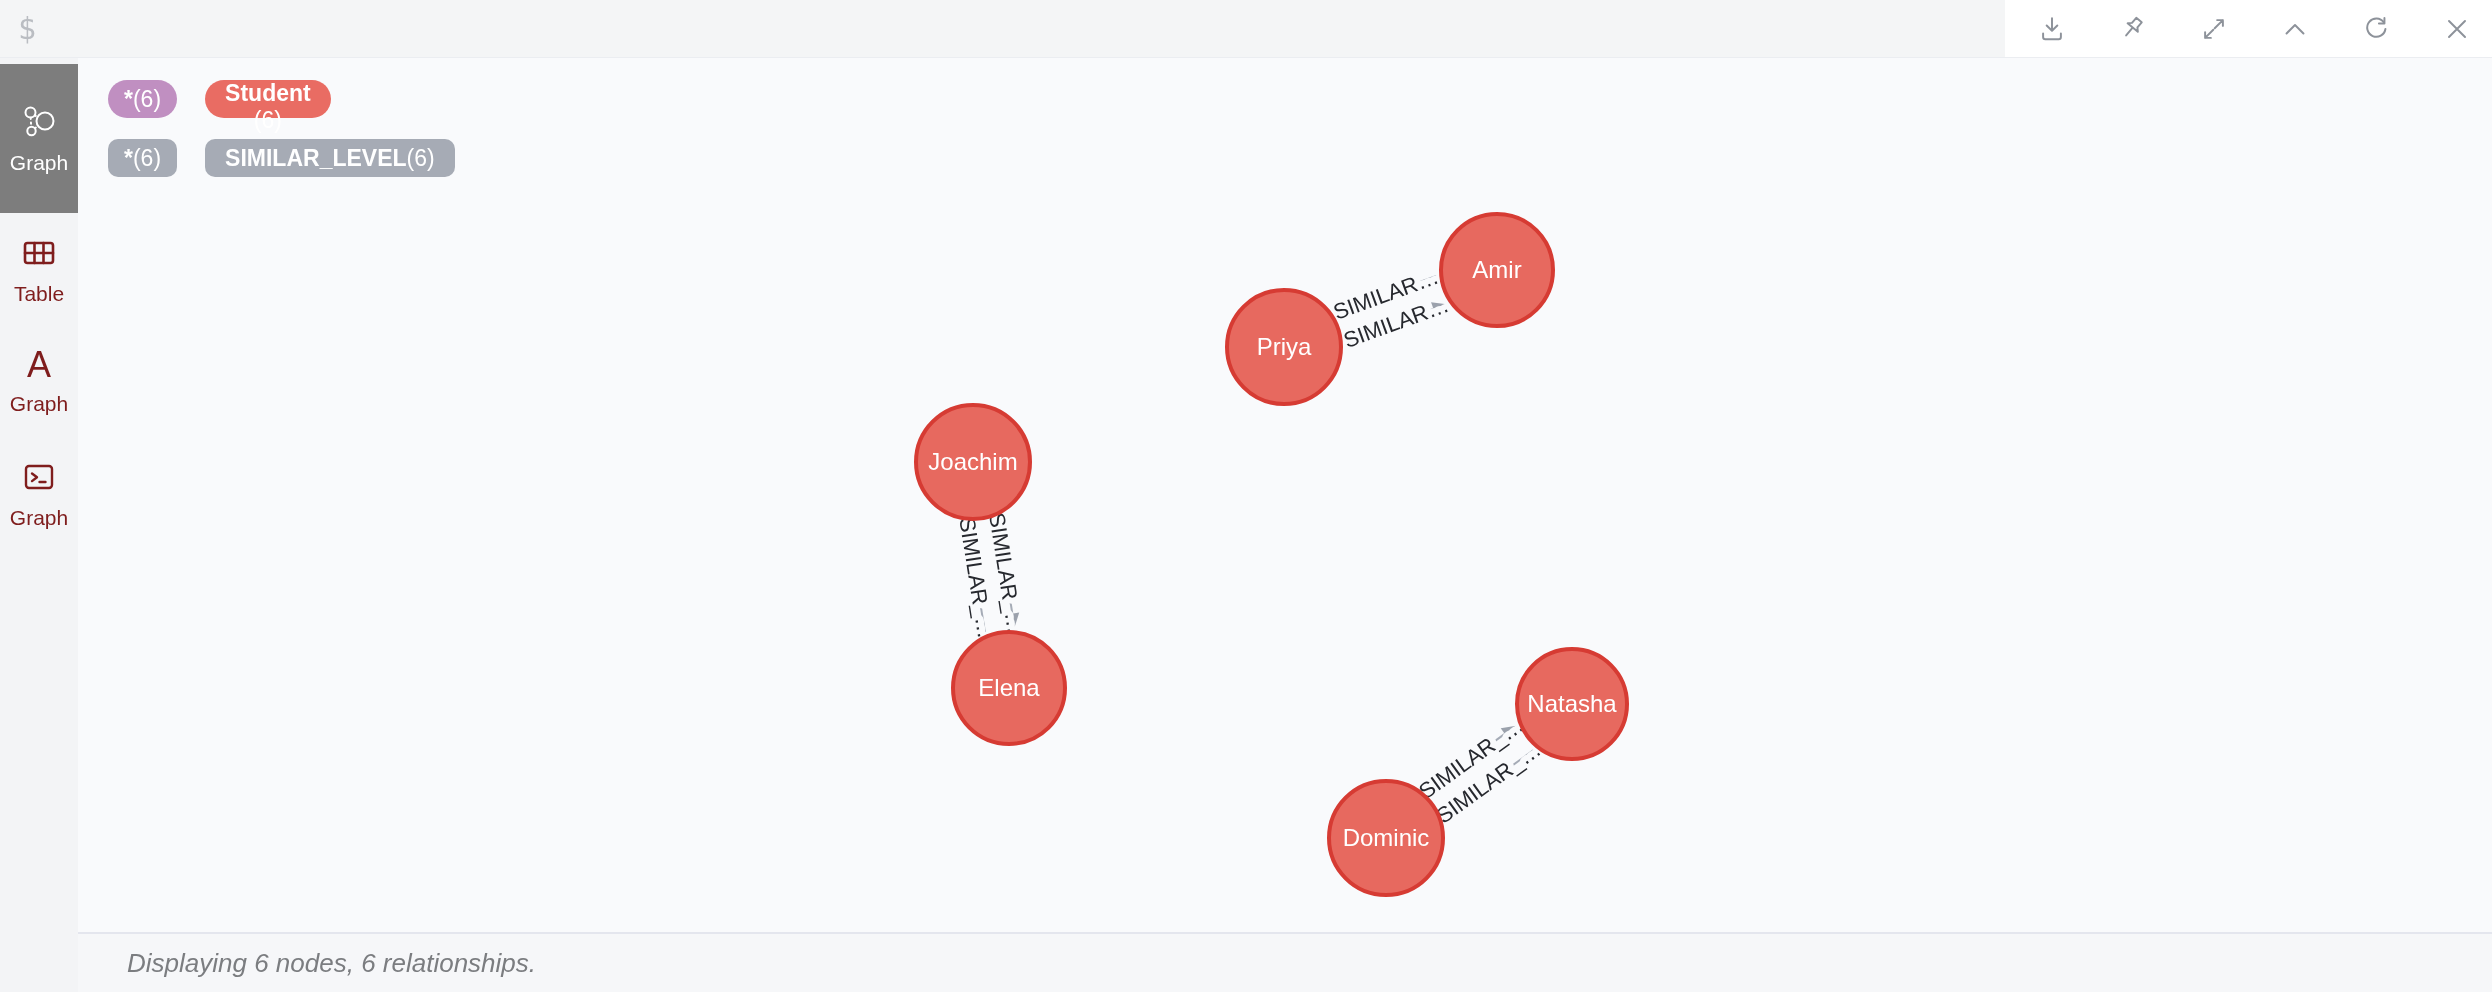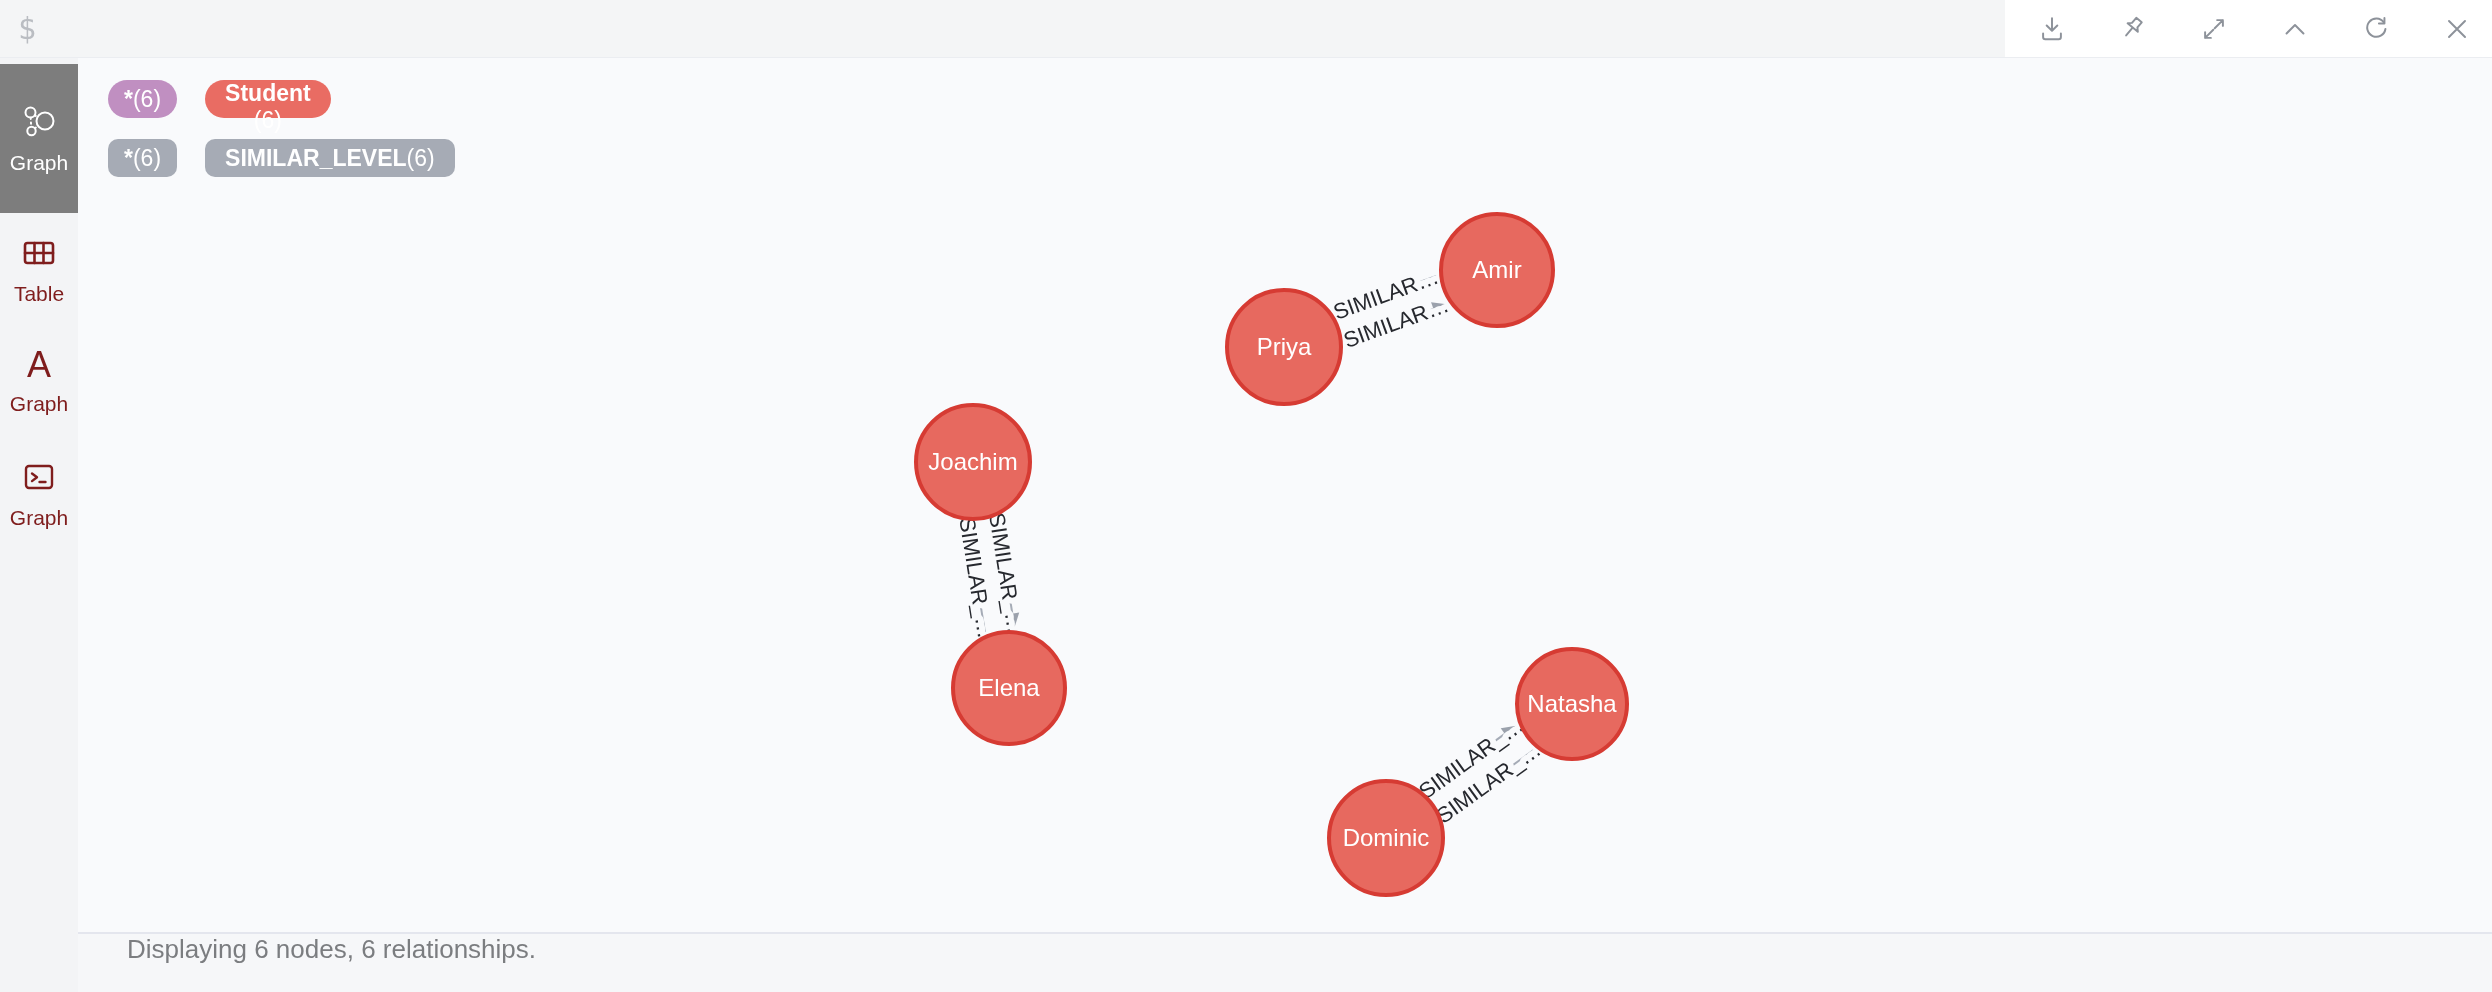--- a/index.html
+++ b/index.html
@@ -43,22 +43,22 @@
   .pill-all-nodes{background:#c08fc1;padding:0 16px;}
   .pill-student{background:#e96c63;flex-direction:column;}
   .pill-all-rels{background:#a6abb5;padding:0 16px;}
   .pill-similar{background:#a6abb5;}
 
   .graph-layer{position:absolute;left:0;top:0;z-index:2;pointer-events:none;}
   .graph-layer text{font-family:"Liberation Sans",sans-serif;}
 
   
   .status-bar{position:absolute;left:78px;top:932px;width:2414px;height:60px;background:#f6f7f9;
-              border-top:2px solid #e4e6ee;box-sizing:border-box;display:flex;
-              padding-left:49px;color:#7b7d80;font-size:26px;z-index:5;}
+              border-top:2px solid #e4e6ee;box-sizing:border-box;display:flex;align-items:center;
+              padding-left:49px;color:#7b7d80;font-size:26px;z-index:5;font-style:italic;}
 </style>
 </head>
 <body>
 
 <header class="query-bar">
   <div class="query-editor">
     <span class="prompt">$</span>
   </div>
   <div class="frame-actions">
     <button class="icon-btn">

